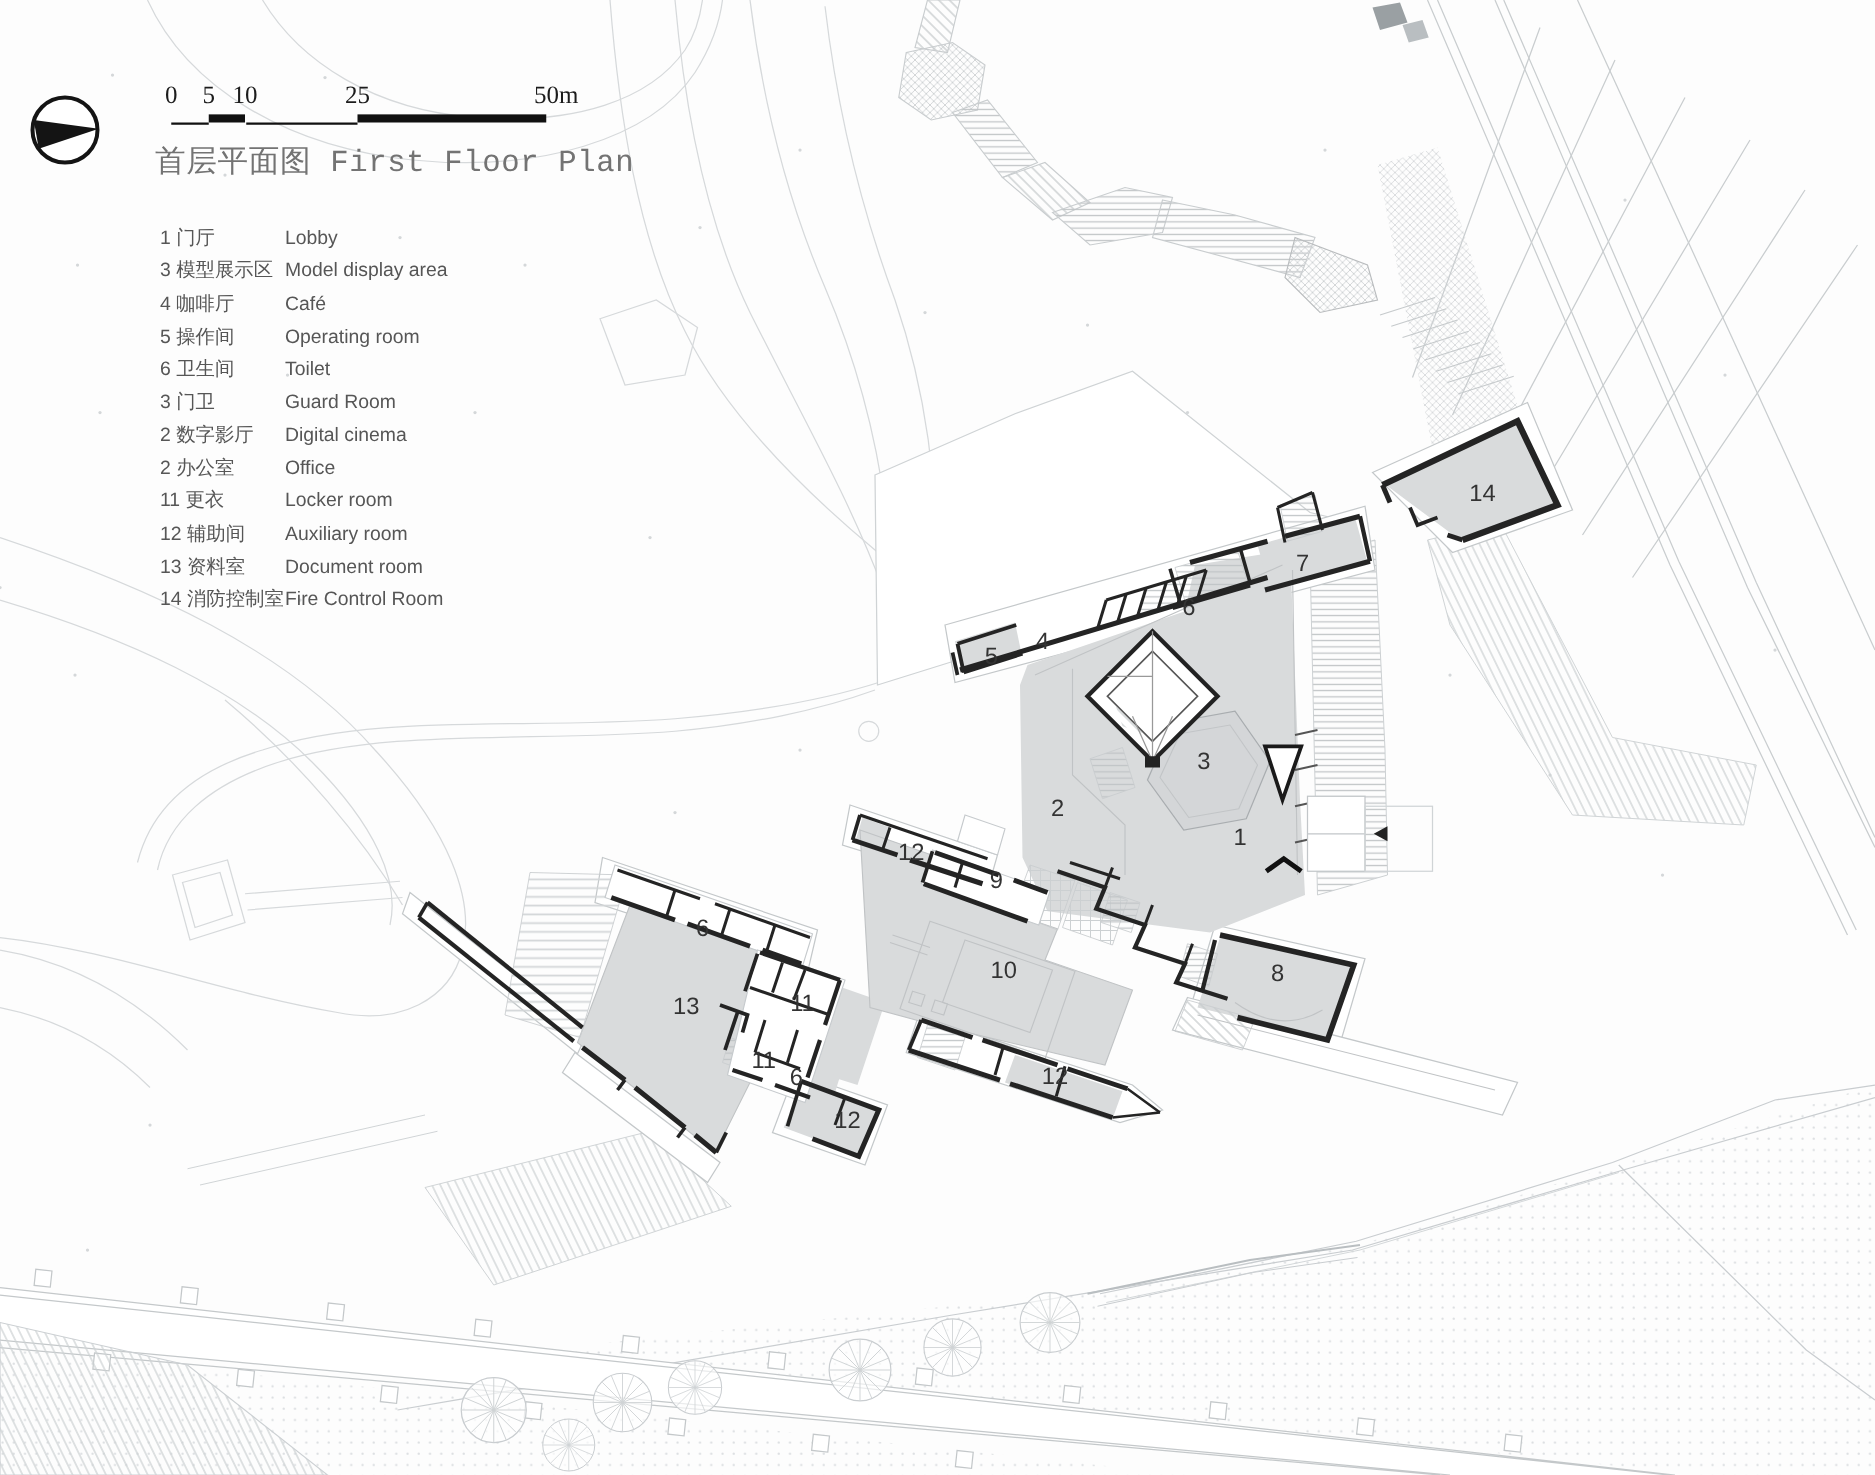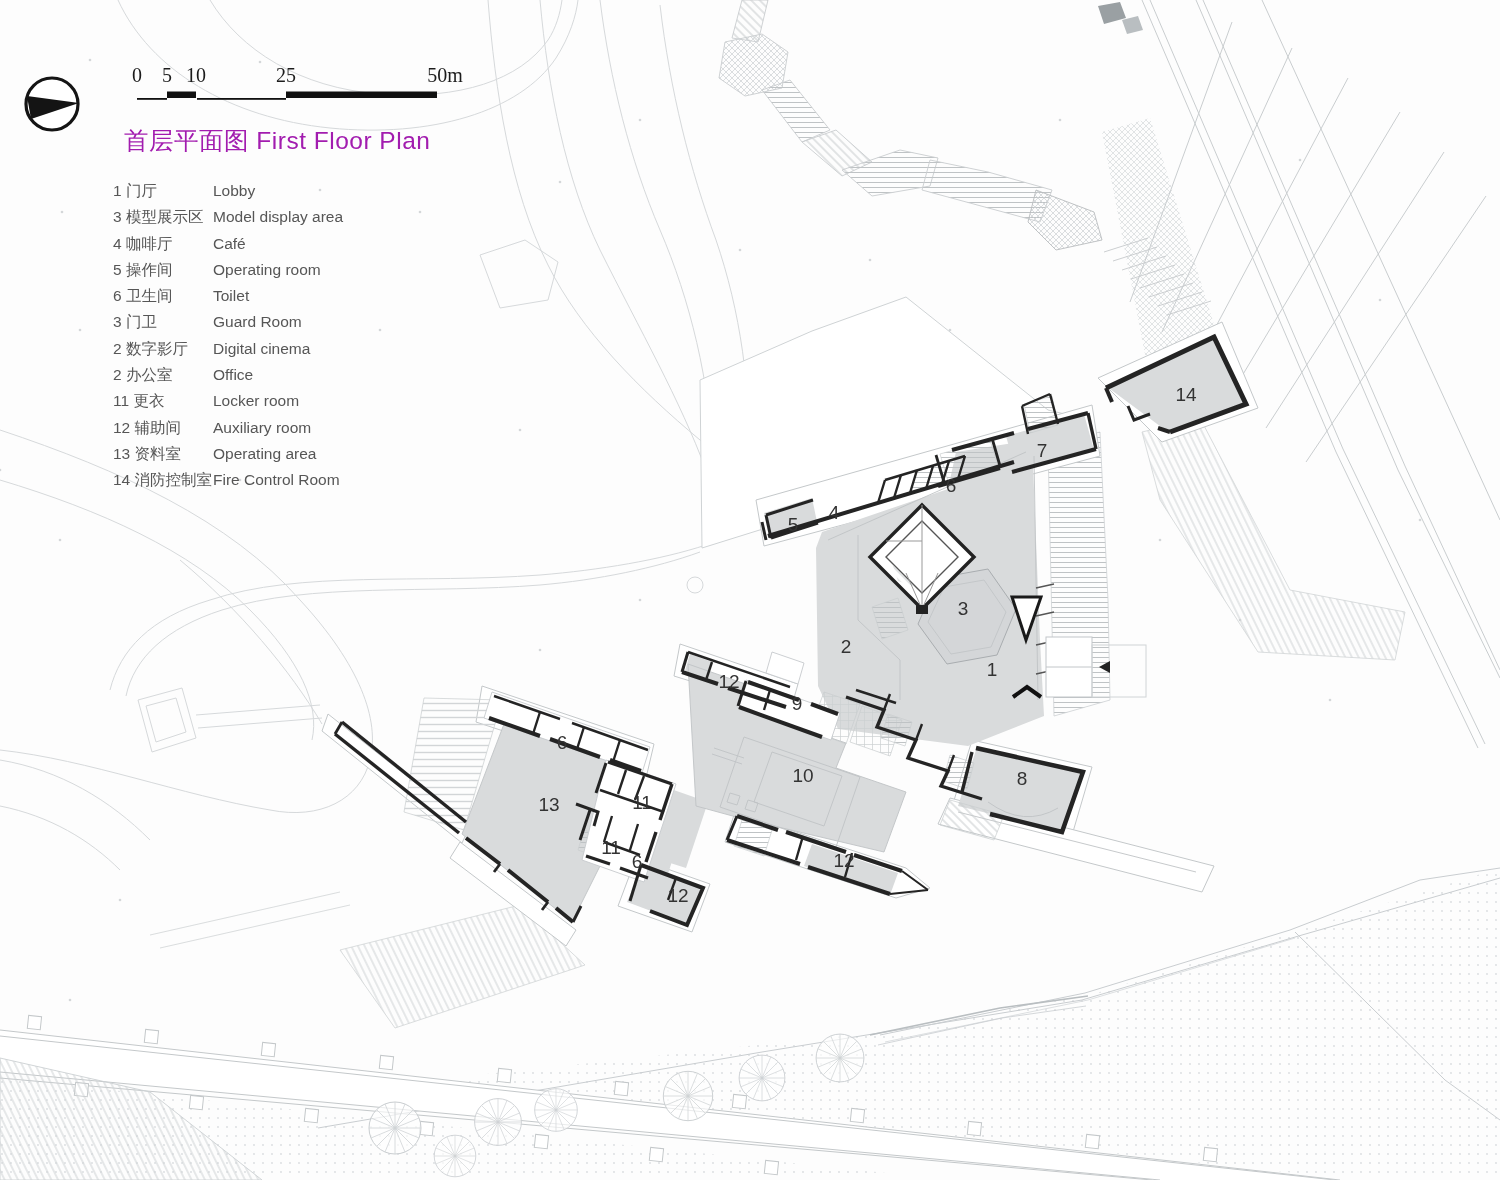--- a/index.html
+++ b/index.html
@@ -1,21 +1,21 @@
 <!DOCTYPE html>
 <html><head>
 <meta charset="utf-8">
 <style>
   html,body{margin:0;padding:0;}
   #stage{position:relative;width:1500px;height:1180px;background:#fdfdfd;overflow:hidden;
          font-family:"Liberation Sans",sans-serif;}
   #plan-svg{position:absolute;left:0;top:0;}
-  #page-title{position:absolute;left:124px;top:124px;font-size:24.5px;color:#a21caf;
-              letter-spacing:0.5px;white-space:nowrap;}
-  #legend{position:absolute;left:113px;top:178px;font-size:15.5px;color:#565656;}
+  #page-title{position:absolute;left:124px;top:112px;font-size:24.5px;color:#737373;
+              letter-spacing:0.5px;white-space:nowrap;font-family:Liberation Mono, monospace;}
+  #legend{position:absolute;left:128px;top:178px;font-size:15.5px;color:#565656;}
   .lrow{height:26.3px;line-height:26.3px;white-space:nowrap;}
   .lzh{display:inline-block;min-width:100px;}
   text.rlabel{font-family:"Liberation Sans",sans-serif;font-size:19px;fill:#333;}
   text.sclabel{font-family:"Liberation Serif","DejaVu Serif",serif;font-size:20px;fill:#1c1c1c;}
 </style>
 </head>
 <body>
 
 <div id="stage">
 <svg id="plan-svg" width="1500" height="1180" viewBox="0 0 1500 1180">
@@ -387,16 +387,16 @@
       <div class="lrow"><span class="lzh">1 门厅</span><span>Lobby</span></div>
       <div class="lrow"><span class="lzh">3 模型展示区</span><span>Model display area</span></div>
       <div class="lrow"><span class="lzh">4 咖啡厅</span><span>Café</span></div>
       <div class="lrow"><span class="lzh">5 操作间</span><span>Operating room</span></div>
       <div class="lrow"><span class="lzh">6 卫生间</span><span>Toilet</span></div>
       <div class="lrow"><span class="lzh">3 门卫</span><span>Guard Room</span></div>
       <div class="lrow"><span class="lzh">2 数字影厅</span><span>Digital cinema</span></div>
       <div class="lrow"><span class="lzh">2 办公室</span><span>Office</span></div>
       <div class="lrow"><span class="lzh">11 更衣</span><span>Locker room</span></div>
       <div class="lrow"><span class="lzh">12 辅助间</span><span>Auxiliary room</span></div>
-      <div class="lrow"><span class="lzh">13 资料室</span><span>Operating area</span></div>
+      <div class="lrow"><span class="lzh">13 资料室</span><span>Document room</span></div>
       <div class="lrow"><span class="lzh">14 消防控制室</span><span>Fire Control Room</span></div>
     </div>
 </div>
 
 </body></html>

